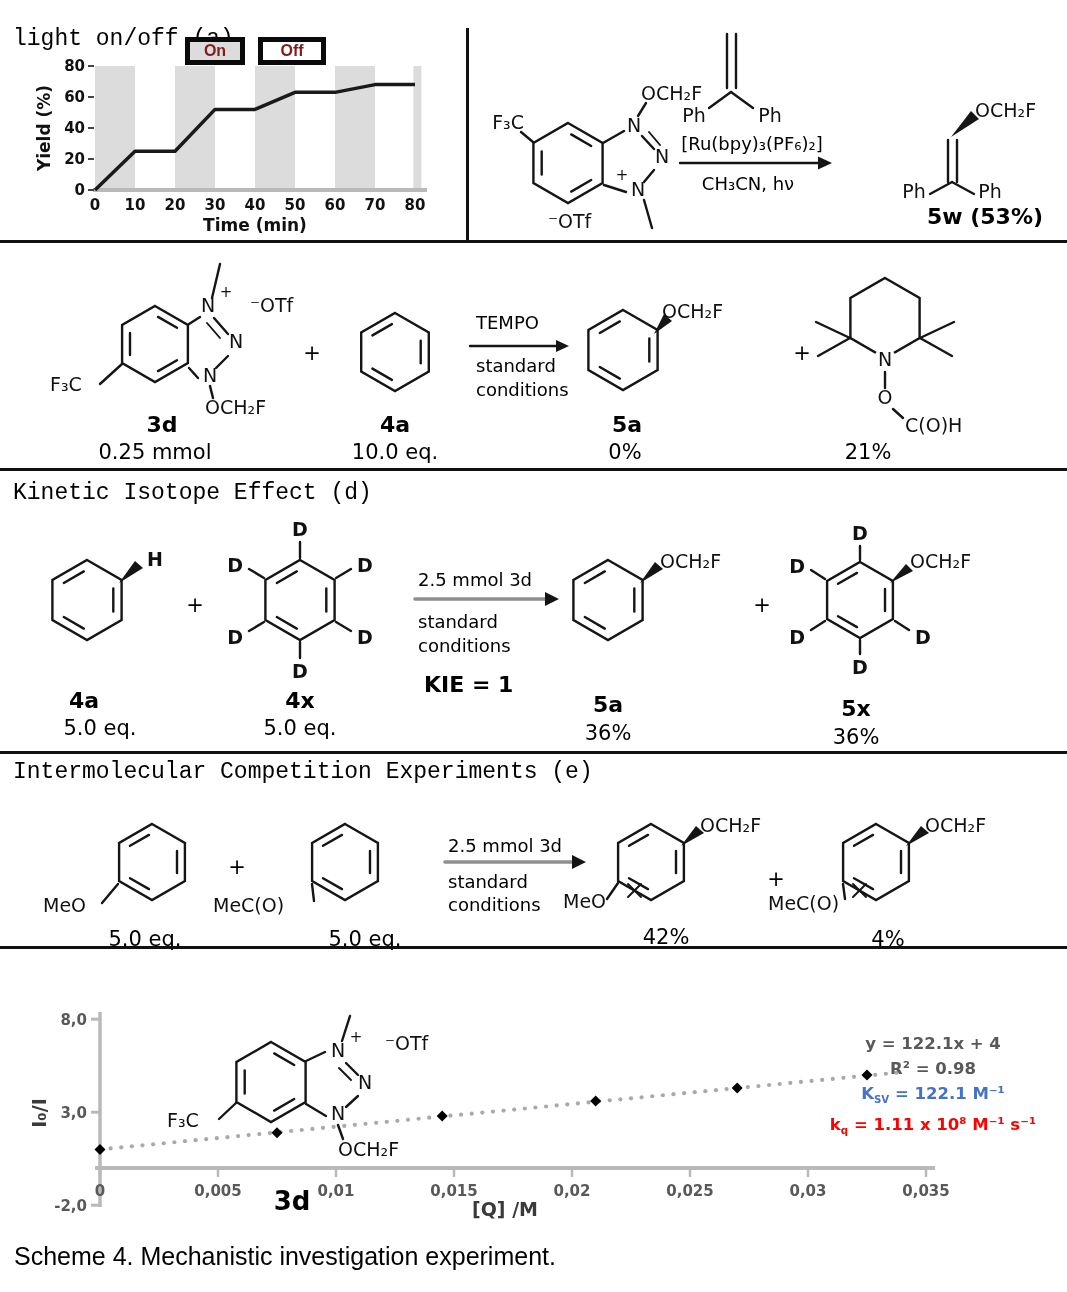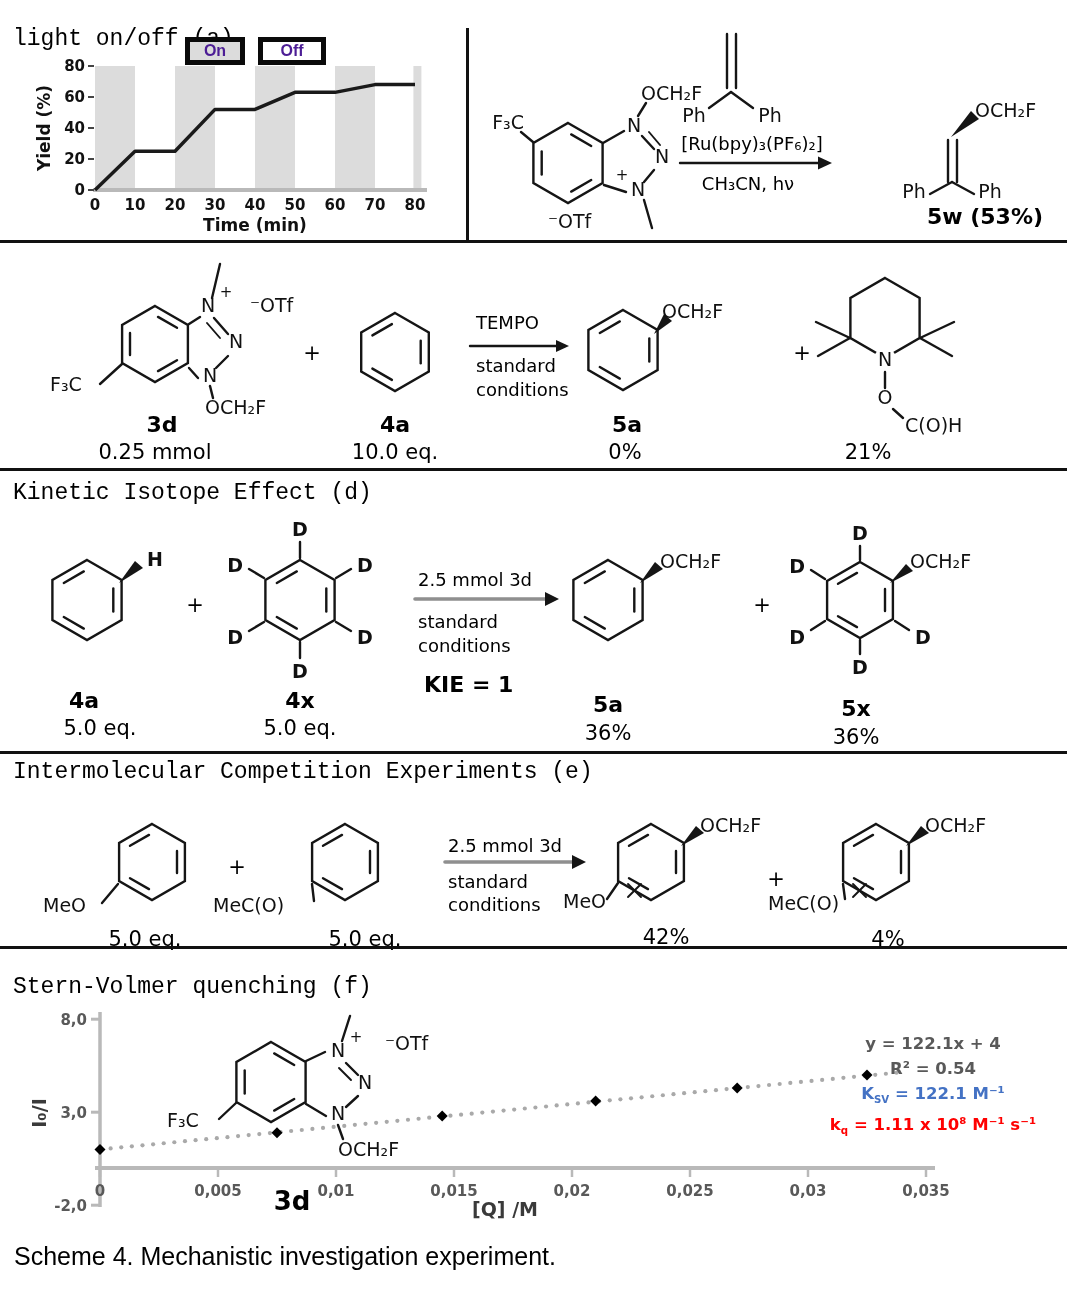--- a/index.html
+++ b/index.html
@@ -4,21 +4,21 @@
 <style>
   html,body{margin:0;padding:0;background:#fff;}
   .page{position:relative;width:1067px;height:1292px;background:#fff;overflow:hidden;
         font-family:"Liberation Sans",sans-serif;}
   svg.layer{position:absolute;left:0;top:0;width:1067px;height:1292px;}
   .ptitle{position:absolute;font-size:23px;color:#000;white-space:nowrap;font-family:Liberation Mono, monospace;}
   .rule{position:absolute;left:0;width:1067px;height:3px;background:#111;}
   .vdiv{position:absolute;background:#111;}
   
   .legbox{position:absolute;border:5px solid #0a0a0a;display:flex;align-items:flex-end;justify-content:center;
-          font-weight:bold;font-size:16px;color:#4c1d95;}
+          font-weight:bold;font-size:16px;color:#7f1d1d;}
   
   .annbox{position:absolute;left:793px;top:1031px;width:280px;text-align:center;
           font-family:"DejaVu Sans",sans-serif;font-weight:bold;font-size:16.5px;line-height:25px;}
   .ann-gray{color:#595959;} .ann-blue{color:#4472c4;} .ann-red{color:#ff0000;}
   .annbox sub{font-size:0.62em;}
   .caption{position:absolute;left:14px;top:1242px;font-size:25px;color:#000;}
   .caption .b{font-weight:normal;}
   
   .ring{fill:none;stroke:#151515;stroke-width:2.4px;}
   .dblb{stroke:#151515;stroke-width:2.2px;}
@@ -502,32 +502,31 @@
 
   <div class="rule" style="top:240px"></div>
   <div class="rule" style="top:468px"></div>
   <div class="rule" style="top:751px"></div>
   <div class="rule" style="top:946px"></div>
   <div class="vdiv" style="left:466px;top:28px;width:3px;height:212px"></div>
 
   <div class="ptitle" style="left:13px;top:26px">light on/off (a)</div>
   <div class="ptitle" style="left:13px;top:480px">Kinetic Isotope Effect (d)</div>
   <div class="ptitle" style="left:13px;top:759px">Intermolecular Competition Experiments (e)</div>
-  <div class="ptitle" style="left:13px;top:974px">Stern-Volmer quenching (f)</div>
 
   <div class="legbox" style="left:185px;top:37px;width:50px;height:18px;background:#dcdcdc">
     <span>On</span>
   </div>
   <div class="legbox" style="left:258px;top:37px;width:58px;height:18px;background:#ffffff">
     <span>Off</span>
   </div>
 
   <div class="annbox">
     <div class="ann-gray"><span>y = 122.1x + 4</span></div>
-    <div class="ann-gray"><span>R² = 0.54</span></div>
+    <div class="ann-gray"><span>R² = 0.98</span></div>
     <div class="ann-blue"><span>K</span><sub>SV</sub><span> = 122.1 M⁻¹</span></div>
     <div class="ann-red"><span>k</span><sub>q</sub><span> = 1.11 x 10⁸ M⁻¹ s⁻¹</span></div>
   </div>
 
   <div class="caption">
     <span class="b">Scheme 4</span><span>. Mechanistic investigation experiment.</span>
   </div>
 
 </div>
 

